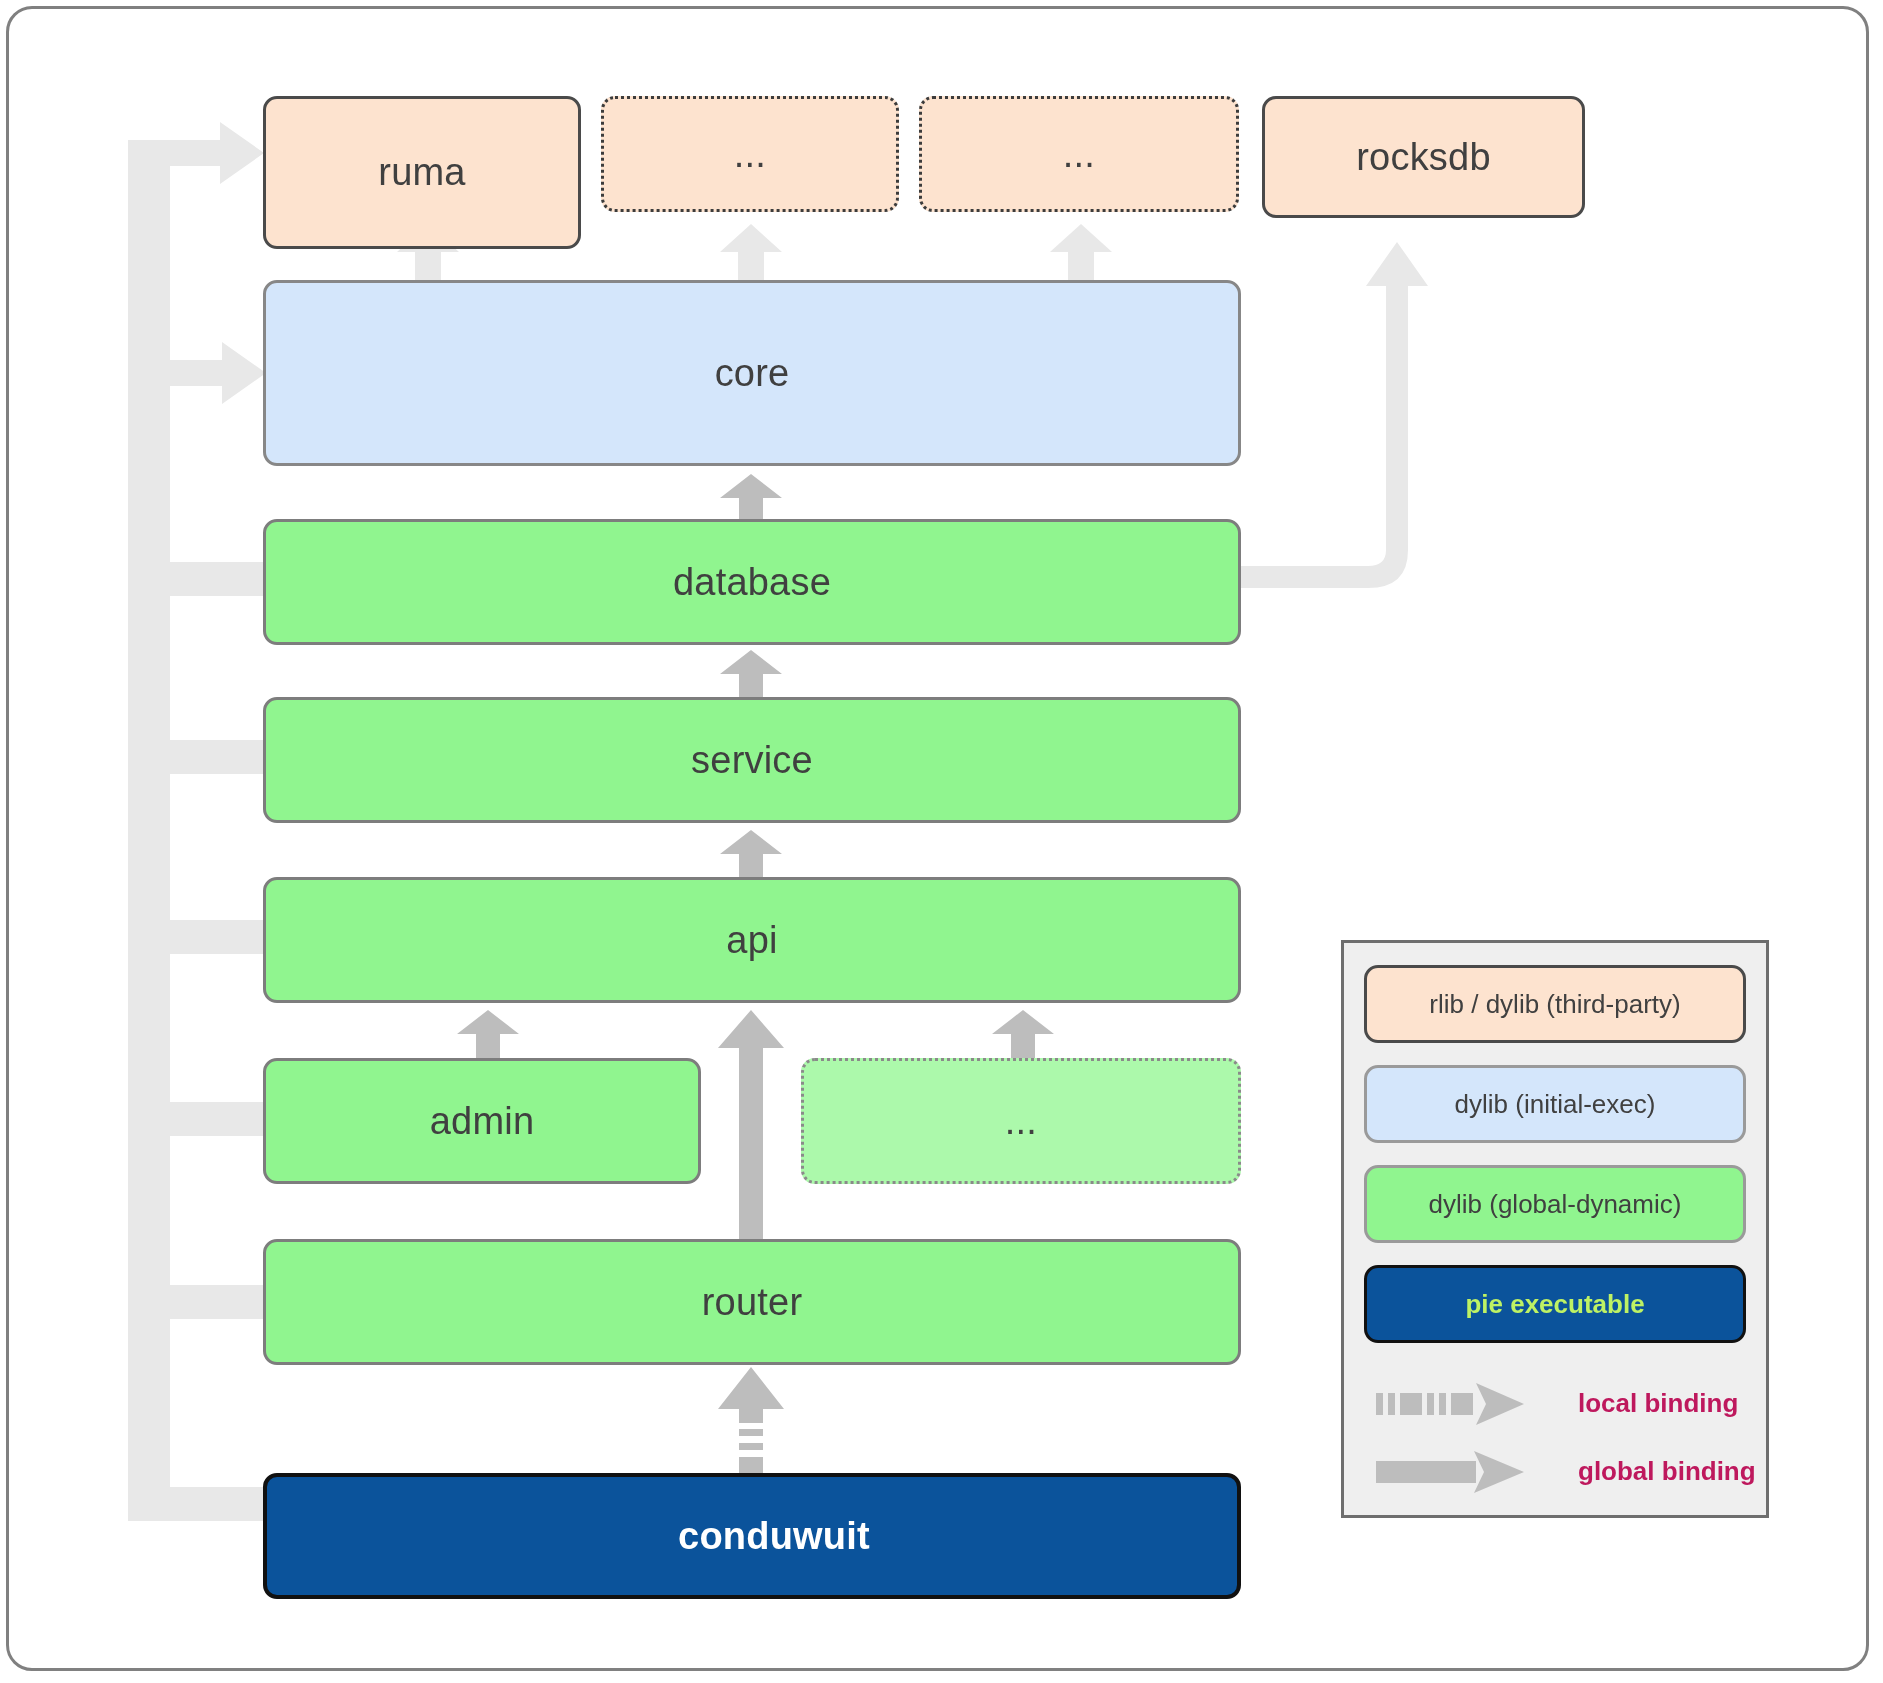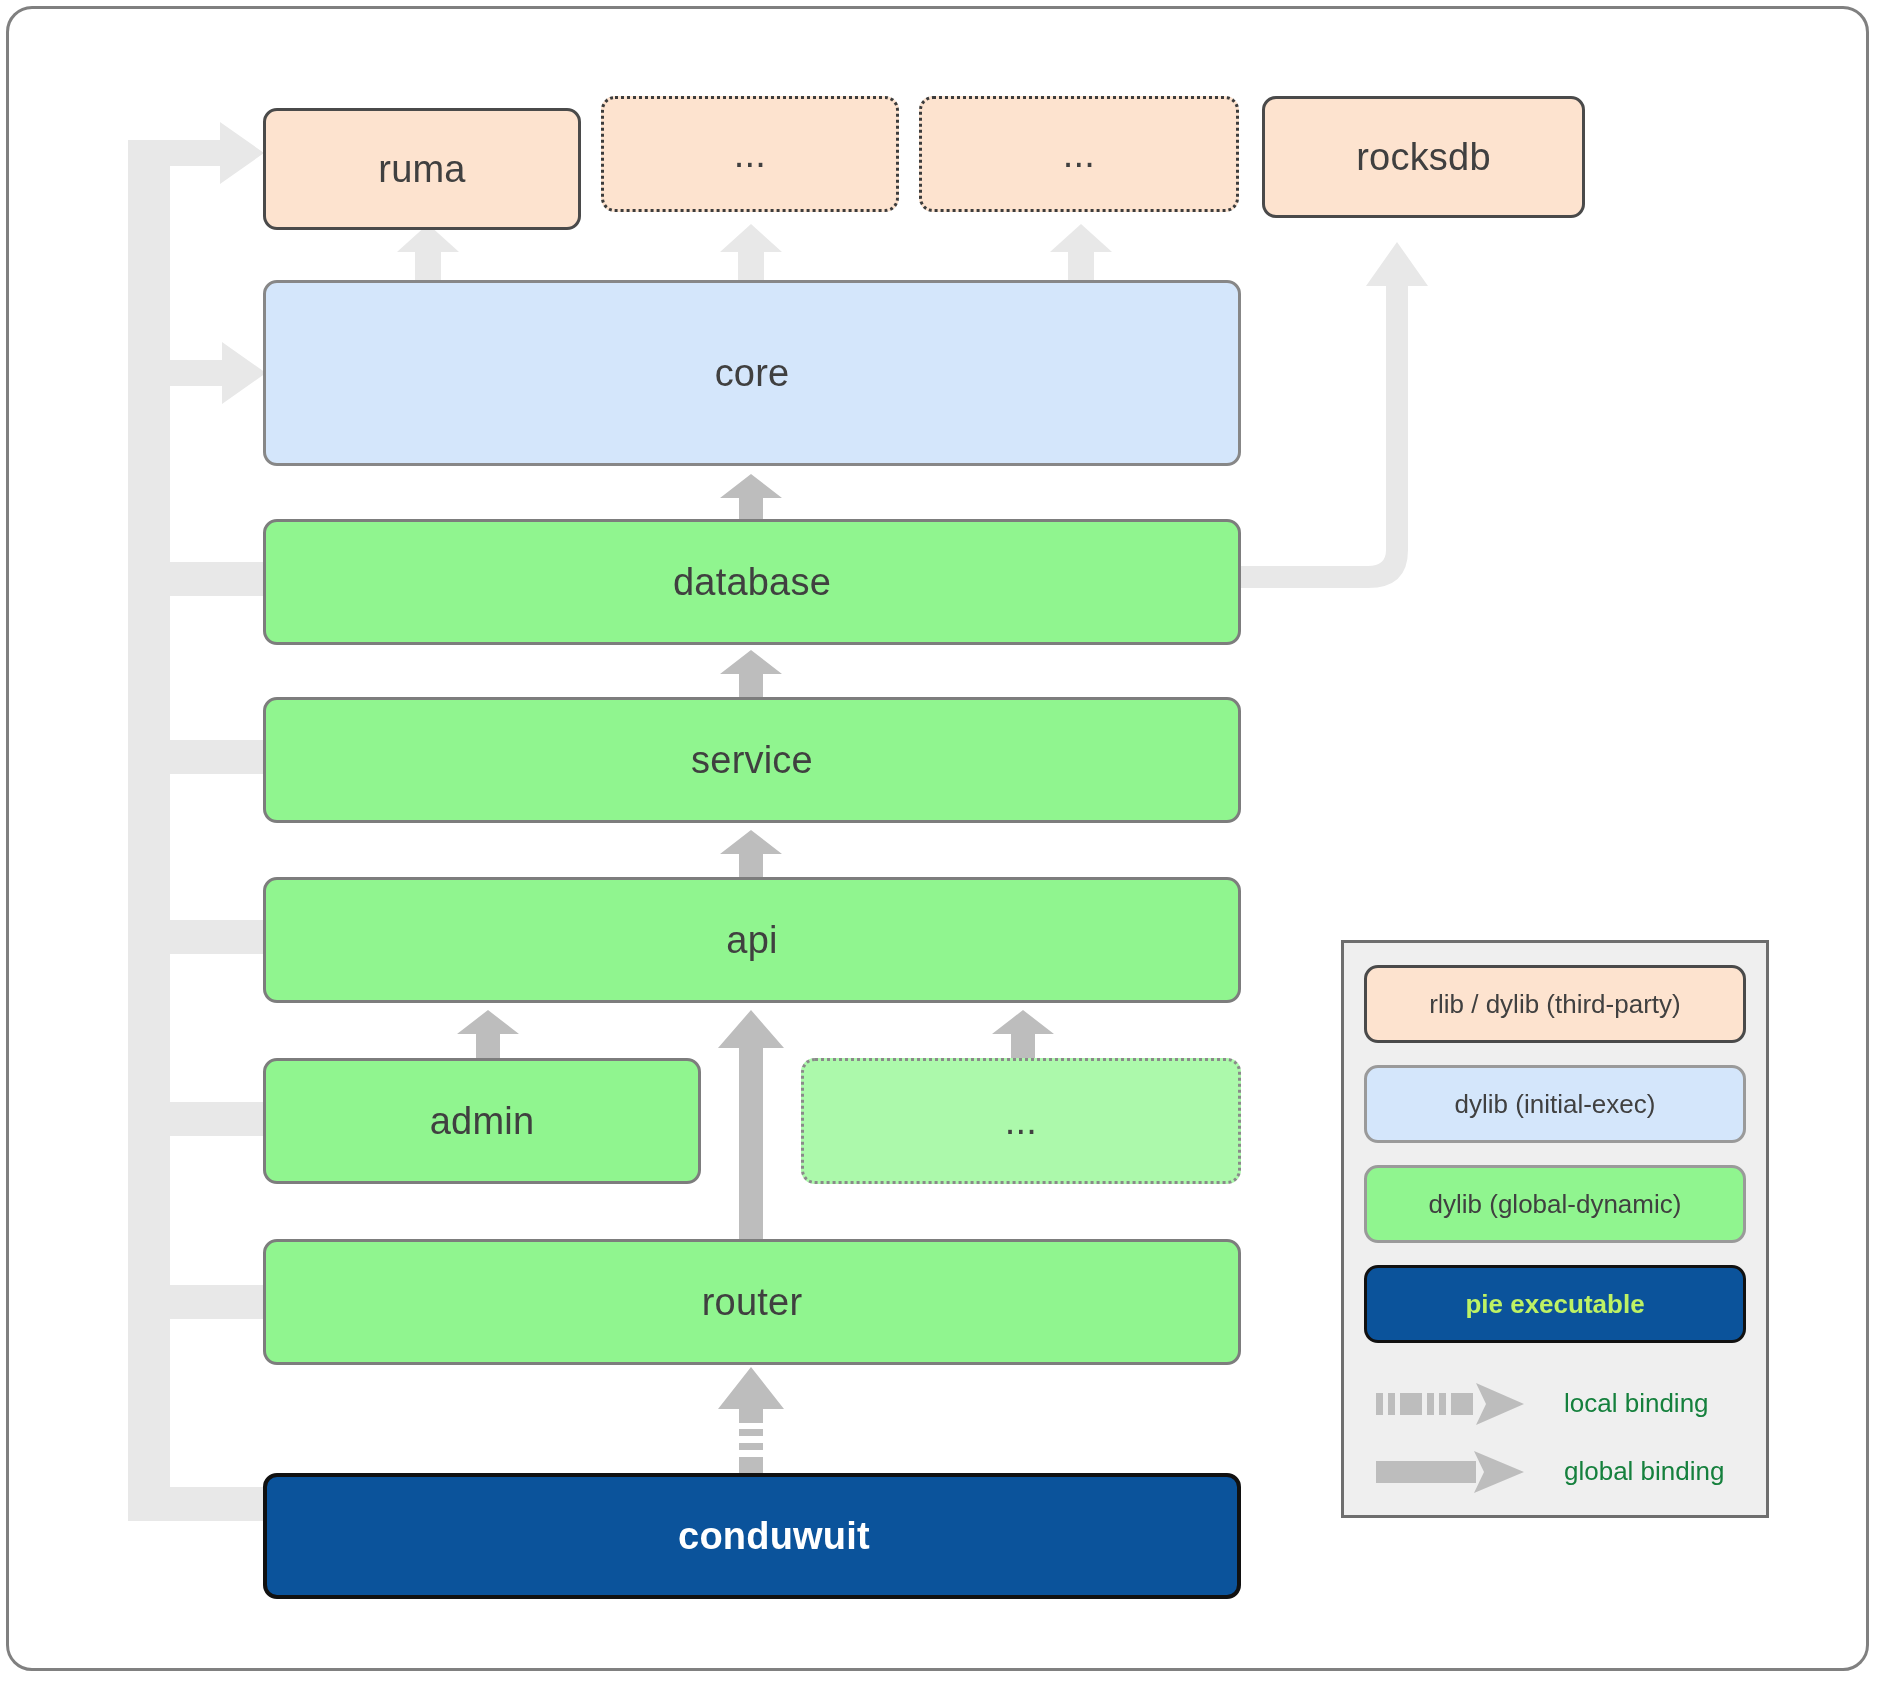--- a/index.html
+++ b/index.html
@@ -50,21 +50,21 @@
     font-size:26px;color:#404040;
   }
   .legend-item.thirdparty{background:#fde3cf;border:3px solid #4a4a4a;}
   .legend-item.initialexec{background:#d4e6fb;border:3px solid #9a9a9a;}
   .legend-item.globaldyn{background:#90f58f;border:3px solid #9a9a9a;}
   .legend-item.pie{background:#0b539b;border:3px solid #111;color:#bef264;font-weight:bold;}
   .legend-line{
     position:absolute;display:flex;align-items:center;left:20px;width:390px;height:56px;
   }
   .legend-line .key{width:180px;height:56px;position:relative;}
-  .legend-line .lbl{font-size:26px;color:#15803d;margin-left:20px;white-space:nowrap;}
+  .legend-line .lbl{font-size:26px;color:#be185d;margin-left:34px;white-space:nowrap;font-weight:bold;}
 </style>
 </head>
 <body>
 
 <div id="stage">
 
   <div class="frame"></div>
 
   <div class="arrow" style="left:125px;top:130px;">
     <svg width="200" height="1395" viewBox="0 0 200 1395">
@@ -175,21 +175,21 @@
 
   <div class="arrow" style="left:715px;top:1365px;">
     <svg width="72" height="112" viewBox="0 0 72 112">
       <path d="M3,44 L36,2 L69,44 L48,44 L48,58 L24,58 L24,44 Z" fill="#bdbdbd"></path>
       <rect x="24" y="64" width="24" height="7" fill="#bdbdbd"></rect>
       <rect x="24" y="78" width="24" height="7" fill="#bdbdbd"></rect>
       <rect x="24" y="92" width="24" height="22" fill="#bdbdbd"></rect>
     </svg>
   </div>
 
-  <div class="node thirdparty" style="left:263px;top:108px;width:318px;height:122px;">
+  <div class="node thirdparty" style="left:263px;top:96px;width:318px;height:153px;">
     <span>ruma</span>
   </div>
 
   <div class="node thirdparty ghost" style="left:601px;top:96px;width:298px;height:116px;">
     <span>...</span>
   </div>
 
   <div class="node thirdparty ghost" style="left:919px;top:96px;width:320px;height:116px;">
     <span>...</span>
   </div>

